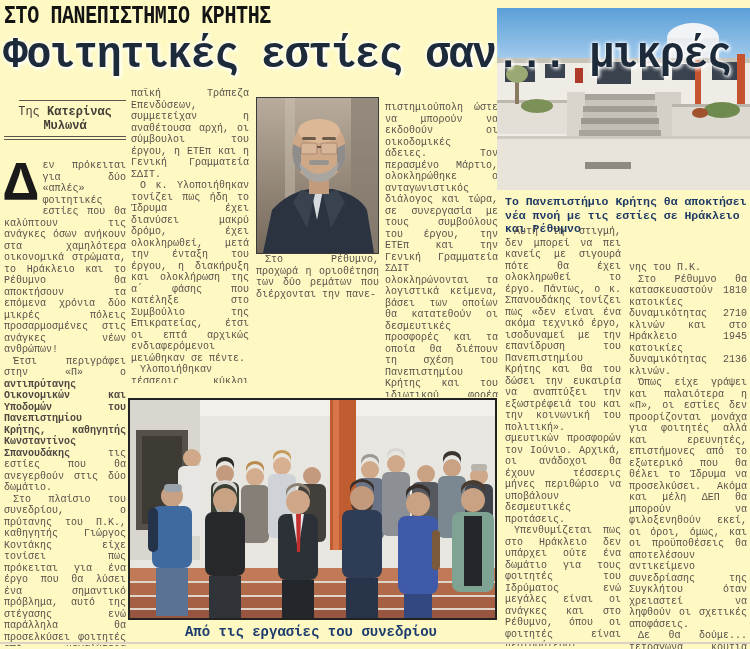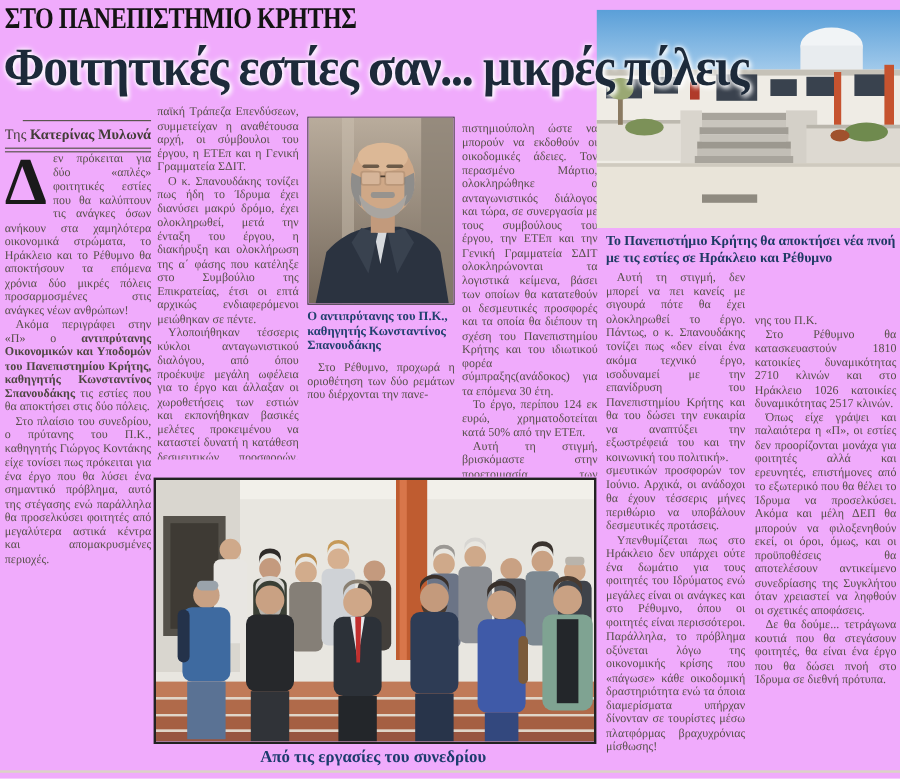--- a/index.html
+++ b/index.html
@@ -1,20 +1,20 @@
 <!DOCTYPE html>
 <html><head>
 <meta charset="utf-8">
 <style>
   * { margin:0; padding:0; box-sizing:border-box; }
   html,body { background:#ffffff; }
   .page {
     position:relative; width:750px; height:649px; overflow:hidden;
-    background:#f0abfc;
-    font-family:Liberation Serif, serif;
+    background:#fef9c3;
+    font-family:Liberation Mono, monospace;
     color:#57504a;
   }
   .kicker {
     position:absolute; left:4px; top:2px;
     font-size:25px; font-weight:700; color:#141414;
     letter-spacing:-0.5px; white-space:nowrap;
     transform:scaleX(0.80); transform-origin:left center; z-index:7;
   }
   .headline {
     position:absolute; left:3px; top:30px;
@@ -40,21 +40,21 @@
   .dropcap {
     float:left; font-size:56px; line-height:46px; font-weight:700;
     color:#1a1a1a; padding:2px 5px 0 0;
   }
   .col1 { left:4px;  top:100px; width:122px; height:546px; }
   .col2 { left:131px; top:88px; width:118px; height:295px; }
   .man-block { left:256px; top:97px; width:123px; height:300px; position:absolute; overflow:hidden; }
   .col4 { left:385px; top:102px; width:113px; height:295px; }
   .col5 { left:505px; top:226px; width:116px; height:420px; }
   .col6 { left:629px; top:226px; width:118px; height:420px;margin-top:36px; }
-  .byline { margin-bottom:0; }
+  .byline { margin-bottom:20px; }
   .byline-rule-top { height:1px; background:#5a554f; margin-left:15px; margin-bottom:3px; }
   .byline-text { font-size:12px; color:#423d37; text-align:center; padding:1px 0 3px 0; }
   .byline-text .author { font-weight:700; }
   .byline-rule-b1 { height:1px; background:#5a554f; margin-bottom:2px; }
   .byline-rule-b2 { height:1px; background:#5a554f; }
   .man-photo { width:123px; height:157px; border:1px solid #3a3a3a; overflow:hidden; }
   .man-caption { margin:5px 0 6px 0; font-size:10.5px; line-height:12px; font-weight:700; color:#21406e; text-align:left; }
   .group-photo {
     position:absolute; left:128px; top:398px; width:369px; height:222px;
     border:2px solid #222; overflow:hidden; z-index:2;
@@ -126,28 +126,28 @@
     <div class="byline">
       <div class="byline-rule-top"></div>
       <div class="byline-text">
         <span>Της</span>
         <span class="author">Κατερίνας Μυλωνά</span>
       </div>
       <div class="byline-rule-b1"></div>
       <div class="byline-rule-b2"></div>
     </div>
     <p class="p"><span class="dropcap">Δ</span><span>εν πρόκειται για δύο «απλές» φοιτητικές εστίες που θα καλύπτουν τις ανάγκες όσων ανήκουν στα χαμηλότερα οικονομικά στρώματα, το Ηράκλειο και το Ρέθυμνο θα αποκτήσουν τα επόμενα χρόνια δύο μικρές πόλεις προσαρμοσμένες στις ανάγκες νέων ανθρώπων!</span></p>
-    <p class="p indent"><span>Ακόμα περιγράφει στην «Π» ο </span><b>αντιπρύτανης Οικονομικών και Υποδομών του Πανεπιστημίου Κρήτης, καθηγητής Κωνσταντίνος Σπανουδάκης</b><span> τις εστίες που θα αποκτήσει στις δύο πόλεις.</span></p>
+    <p class="p indent"><span>Έτσι περιγράφει στην «Π» ο </span><b>αντιπρύτανης Οικονομικών και Υποδομών του Πανεπιστημίου Κρήτης, καθηγητής Κωνσταντίνος Σπανουδάκης</b><span> τις εστίες που θα ανεγερθούν στις δύο δωμάτιο.</span></p>
     <p class="p indent">Στο πλαίσιο του συνεδρίου, ο πρύτανης του Π.Κ., καθηγητής Γιώργος Κοντάκης είχε τονίσει πως πρόκειται για ένα έργο που θα λύσει ένα σημαντικό πρόβλημα, αυτό της στέγασης ενώ παράλληλα θα προσελκύσει φοιτητές από μεγαλύτερα αστικά κέντρα και απομακρυσμένες περιοχές.</p>
 
   </div>
 
   <div class="col col2">
     <p class="p">παϊκή Τράπεζα Επενδύσεων, συμμετείχαν η αναθέτουσα αρχή, οι σύμβουλοι του έργου, η ΕΤΕπ και η Γενική Γραμματεία ΣΔΙΤ.</p>
-    <p class="p indent">Ο κ. Σπανουδάκης τονίζει πως ήδη το Ίδρυμα έχει διανύσει μακρύ δρόμο, έχει ολοκληρωθεί, μετά την ένταξη του έργου, η διακήρυξη και ολοκλήρωση της α΄ φάσης που κατέληξε στο Συμβούλιο της Επικρατείας, έτσι οι επτά αρχικώς ενδιαφερόμενοι μειώθηκαν σε πέντε.</p>
+    <p class="p indent">Ο κ. Υλοποιήθηκαν τονίζει πως ήδη το Ίδρυμα έχει διανύσει μακρύ δρόμο, έχει ολοκληρωθεί, μετά την ένταξη του έργου, η διακήρυξη και ολοκλήρωση της α΄ φάσης που κατέληξε στο Συμβούλιο της Επικρατείας, έτσι οι επτά αρχικώς ενδιαφερόμενοι μειώθηκαν σε πέντε.</p>
     <p class="p indent">Υλοποιήθηκαν τέσσερις κύκλοι ανταγωνιστικού διαλόγου, από όπου προέκυψε μεγάλη ωφέλεια για το έργο και άλλαξαν οι χωροθετήσεις των εστιών και εκπονήθηκαν βασικές μελέτες προκειμένου να καταστεί δυνατή η κατάθεση δεσμευτικών προσφορών, όπως είναι μελέτες περιβαλ-</p>
   </div>
 
   <div class="man-block">
     <figure class="man-photo">
       <svg width="121" height="155" viewBox="0 0 121 155" preserveAspectRatio="none">
         <defs>
           <linearGradient id="mbg" x1="0" y1="0" x2="0" y2="1">
             <stop offset="0" stop-color="#b9ac9c"></stop>
             <stop offset="1" stop-color="#75695c"></stop>
@@ -167,40 +167,39 @@
         <path d="M88,46 q3,20 -8,28 l0,-24 Z" fill="#8e8d8b"></path>
         <path d="M42,64 q20,24 40,0 q-3,20 -20,20 q-17,0 -20,-20 Z" fill="#a9a5a0"></path>
         <rect x="52" y="62" width="20" height="5" rx="2" fill="#97938e"></rect>
         <rect x="44" y="45" width="16" height="11" rx="2" fill="#ffffff" opacity="0.15" stroke="#4a3c30" stroke-width="1.5"></rect>
         <rect x="64" y="45" width="16" height="11" rx="2" fill="#ffffff" opacity="0.15" stroke="#4a3c30" stroke-width="1.5"></rect>
         <line x1="60" y1="49" x2="64" y2="49" stroke="#4a3c30" stroke-width="1.5"></line>
         <rect x="45" y="39" width="14" height="3" rx="1.5" fill="#6b5a48"></rect>
         <rect x="65" y="39" width="14" height="3" rx="1.5" fill="#6b5a48"></rect>
       </svg>
     </figure>
-    <figcaption class="man-caption">Ο αντιπρύτανης του Π.Κ., καθηγητής Κωνσταντίνος Σπανουδάκης</figcaption>
     <p class="p indent">Στο Ρέθυμνο, προχωρά η οριοθέτηση των δύο ρεμάτων που διέρχονται την πανε-</p>
   </div>
 
   <div class="col col4">
     <p class="p">πιστημιούπολη ώστε να μπορούν να εκδοθούν οι οικοδομικές άδειες. Τον περασμένο Μάρτιο, ολοκληρώθηκε ο ανταγωνιστικός διάλογος και τώρα, σε συνεργασία με τους συμβούλους του έργου, την ΕΤΕπ και την Γενική Γραμματεία ΣΔΙΤ ολοκληρώνονται τα λογιστικά κείμενα, βάσει των οποίων θα κατατεθούν οι δεσμευτικές προσφορές και τα οποία θα διέπουν τη σχέση του Πανεπιστημίου Κρήτης και του ιδιωτικού φορέα σύμπραξης(ανάδοκος) για τα επόμενα 30 έτη.</p>
     <p class="p indent">Το έργο, περίπου 124 εκ ευρώ, χρηματοδοτείται κατά 50% από την ΕΤΕπ.</p>
     <p class="p indent">Αυτή τη στιγμή, βρισκόμαστε στην προετοιμασία των οριστικών κειμένων προκειμένου να διαβιβάσουμε την πρόσκληση υποβολής δε-</p>
   </div>
 
   <div class="col col5">
     <p class="p indent">Αυτή τη στιγμή, δεν μπορεί να πει κανείς με σιγουρά πότε θα έχει ολοκληρωθεί το έργο. Πάντως, ο κ. Σπανουδάκης τονίζει πως «δεν είναι ένα ακόμα τεχνικό έργο, ισοδυναμεί με την επανίδρυση του Πανεπιστημίου Κρήτης και θα του δώσει την ευκαιρία να αναπτύξει την εξωστρέφειά του και την κοινωνική του πολιτική».</p>
     <p class="p">σμευτικών προσφορών τον Ιούνιο. Αρχικά, οι ανάδοχοι θα έχουν τέσσερις μήνες περιθώριο να υποβάλουν δεσμευτικές προτάσεις.</p>
     <p class="p indent">Υπενθυμίζεται πως στο Ηράκλειο δεν υπάρχει ούτε ένα δωμάτιο για τους φοιτητές του Ιδρύματος ενώ μεγάλες είναι οι ανάγκες και στο Ρέθυμνο, όπου οι φοιτητές είναι περισσότεροι. Παράλληλα, το πρόβλημα οξύνεται λόγω της οικονομικής κρίσης που «πάγωσε» κάθε οικοδομική δραστηριότητα ενώ τα όποια διαμερίσματα υπήρχαν δίνονταν σε τουρίστες μέσω πλατφόρμας βραχυχρόνιας μίσθωσης!</p>
 
   </div>
 
   <div class="col col6">
     <p class="p">νης του Π.Κ.</p>
-    <p class="p indent">Στο Ρέθυμνο θα κατασκευαστούν 1810 κατοικίες δυναμικότητας 2710 κλινών και στο Ηράκλειο 1026 κατοικίες δυναμικότητας 2517 κλινών.</p>
+    <p class="p indent">Στο Ρέθυμνο θα κατασκευαστούν 1810 κατοικίες δυναμικότητας 2710 κλινών και στο Ηράκλειο 1945 κατοικίες δυναμικότητας 2136 κλινών.</p>
     <p class="p indent">Όπως είχε γράψει και παλαιότερα η «Π», οι εστίες δεν προορίζονται μονάχα για φοιτητές αλλά και ερευνητές, επιστήμονες από το εξωτερικό που θα θέλει το Ίδρυμα να προσελκύσει. Ακόμα και μέλη ΔΕΠ θα μπορούν να φιλοξενηθούν εκεί, οι όροι, όμως, και οι προϋποθέσεις θα αποτελέσουν αντικείμενο συνεδρίασης της Συγκλήτου όταν χρειαστεί να ληφθούν οι σχετικές αποφάσεις.</p>
     <p class="p indent">Δε θα δούμε... τετράγωνα κουτιά που θα στεγάσουν φοιτητές, θα είναι ένα έργο που θα δώσει πνοή στο Ίδρυμα σε διεθνή πρότυπα.</p>
   </div>
 
   <figure class="group-photo">
     <svg width="365" height="218" viewBox="0 0 365 218" preserveAspectRatio="none">
       <rect width="365" height="218" fill="#e8e6e0"></rect>
       <rect x="0" y="0" width="365" height="16" fill="#f2f0ea"></rect>
       <rect x="0" y="0" width="70" height="160" fill="#d9d6cf"></rect>
       <rect x="6" y="30" width="52" height="100" fill="#55514a"></rect>

